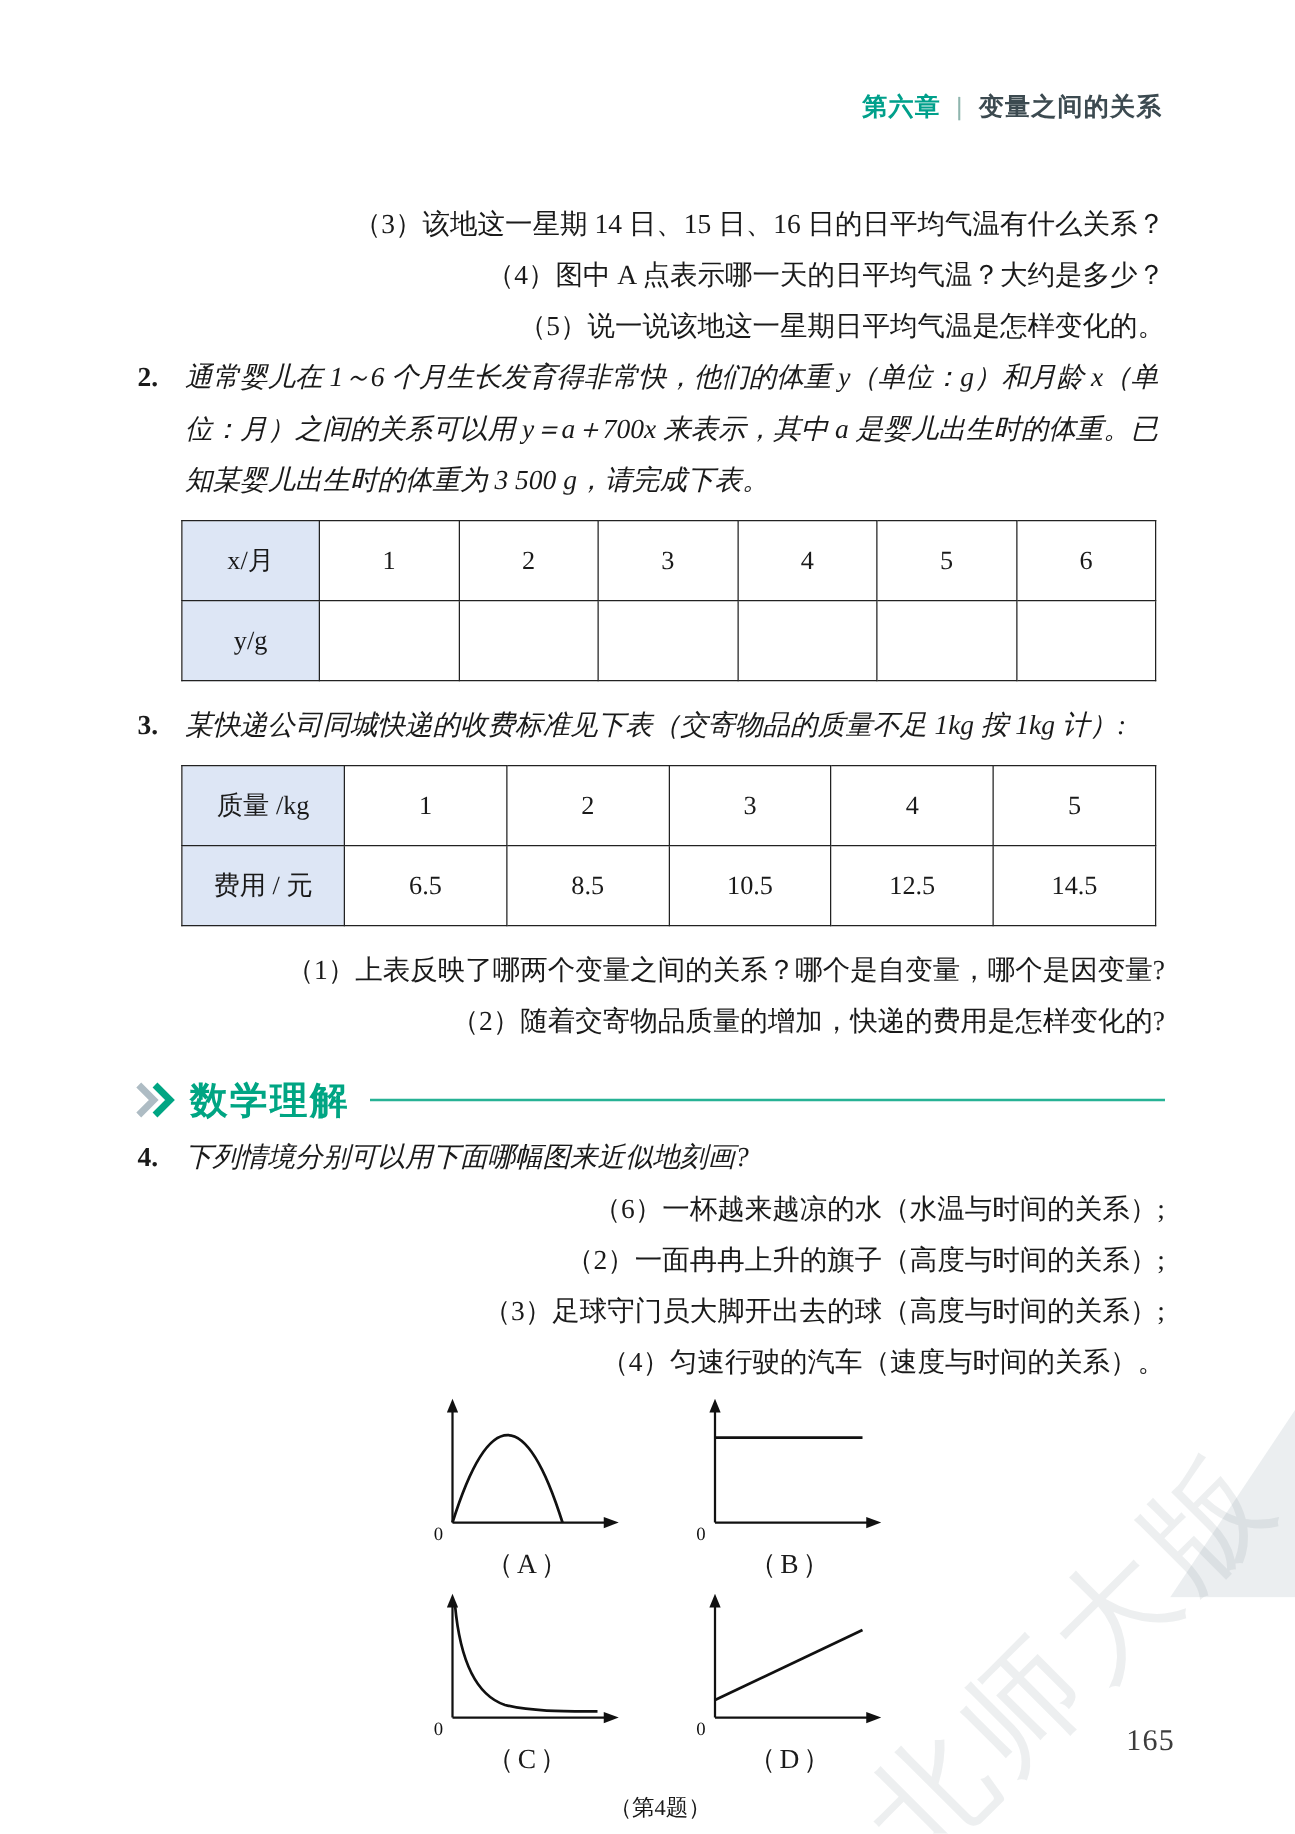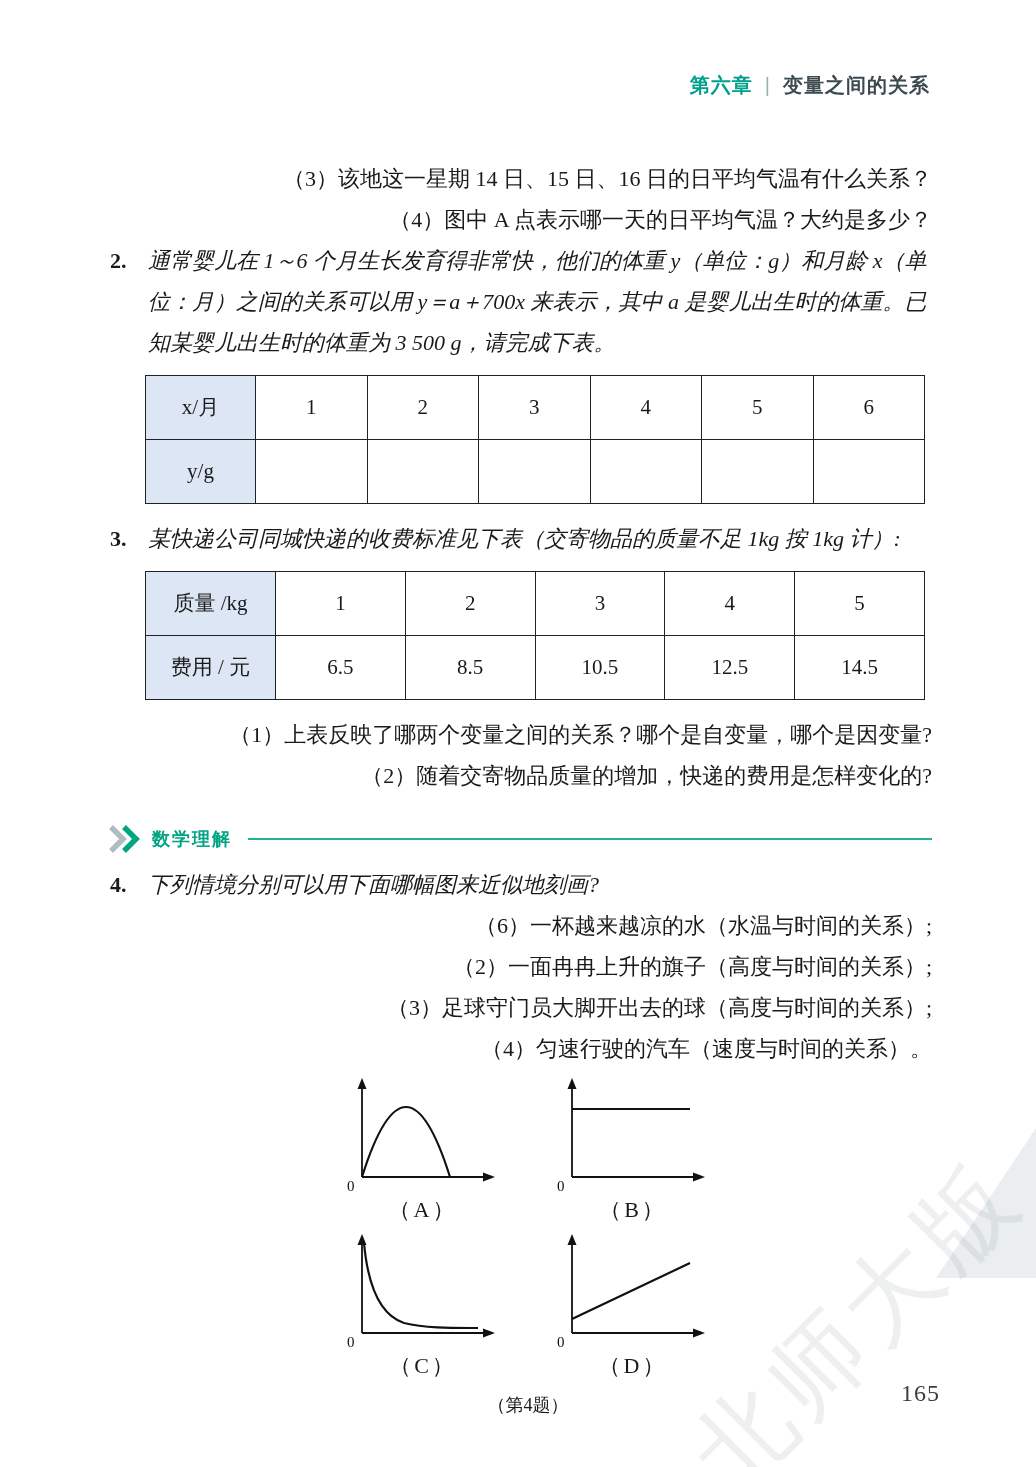--- a/index.html
+++ b/index.html
@@ -31,21 +31,21 @@
     border:1.6px solid #222; height:43px; text-align:center; vertical-align:middle;
     font-size:21px; padding:10px; line-height:1.2;
   }
   .dtable td.lab { background:#dde6f5; }
 
   
   .section-head { display:flex; align-items:center; margin:24px 0 6px -2px; height:38px; }
   .chev { flex:none; display:block; }
   .stitle {
     font-family:"Liberation Sans","DejaVu Sans",sans-serif;
-    font-weight:bold; color:#00a583; font-size:18px; margin-left:8px; letter-spacing:2px;
+    font-weight:bold; color:#00a583; font-size:30px; margin-left:8px; letter-spacing:2px;
   }
   .sline { flex:1; height:2px; background:#00a583; margin-left:16px; opacity:.85; }
 
   
   .graphs { display:grid; grid-template-columns:170px 170px; column-gap:40px; row-gap:10px; margin:8px 0 0 228px; }
   .gcell { text-align:center; }
   .gcell svg { display:block; }
   .glabel { font-size:22px; line-height:26px; margin-top:2px; letter-spacing:3px; }
   .gcaption { width:380px; margin-left:228px; text-align:center; font-size:18px; line-height:28px; margin-top:12px; }
 
@@ -71,20 +71,21 @@
 <div class="page">
 
   <div class="header">
     <span class="chapter">第六章</span><span class="hsep">|</span><span class="htitle">变量之间的关系</span>
   </div>
 
   <div class="content">
 
     <p class="subitem">（3）该地这一星期 14 日、15 日、16 日的日平均气温有什么关系？</p>
     <p class="subitem">（4）图中 A 点表示哪一天的日平均气温？大约是多少？</p>
+    <p class="subitem">（5）说一说该地这一星期日平均气温是怎样变化的。</p>
 
     <div class="question">
       <span class="qnum">2.</span>
       <div class="qtext">通常婴儿在 1～6 个月生长发育得非常快，他们的体重 y（单位：g）和月龄 x（单位：月）之间的关系可以用 y＝a＋700x 来表示，其中 a 是婴儿出生时的体重。已知某婴儿出生时的体重为 3 500 g，请完成下表。</div>
     </div>
 
     <table class="dtable">
       <colgroup>
           <col style="width:110px">
           <col>

